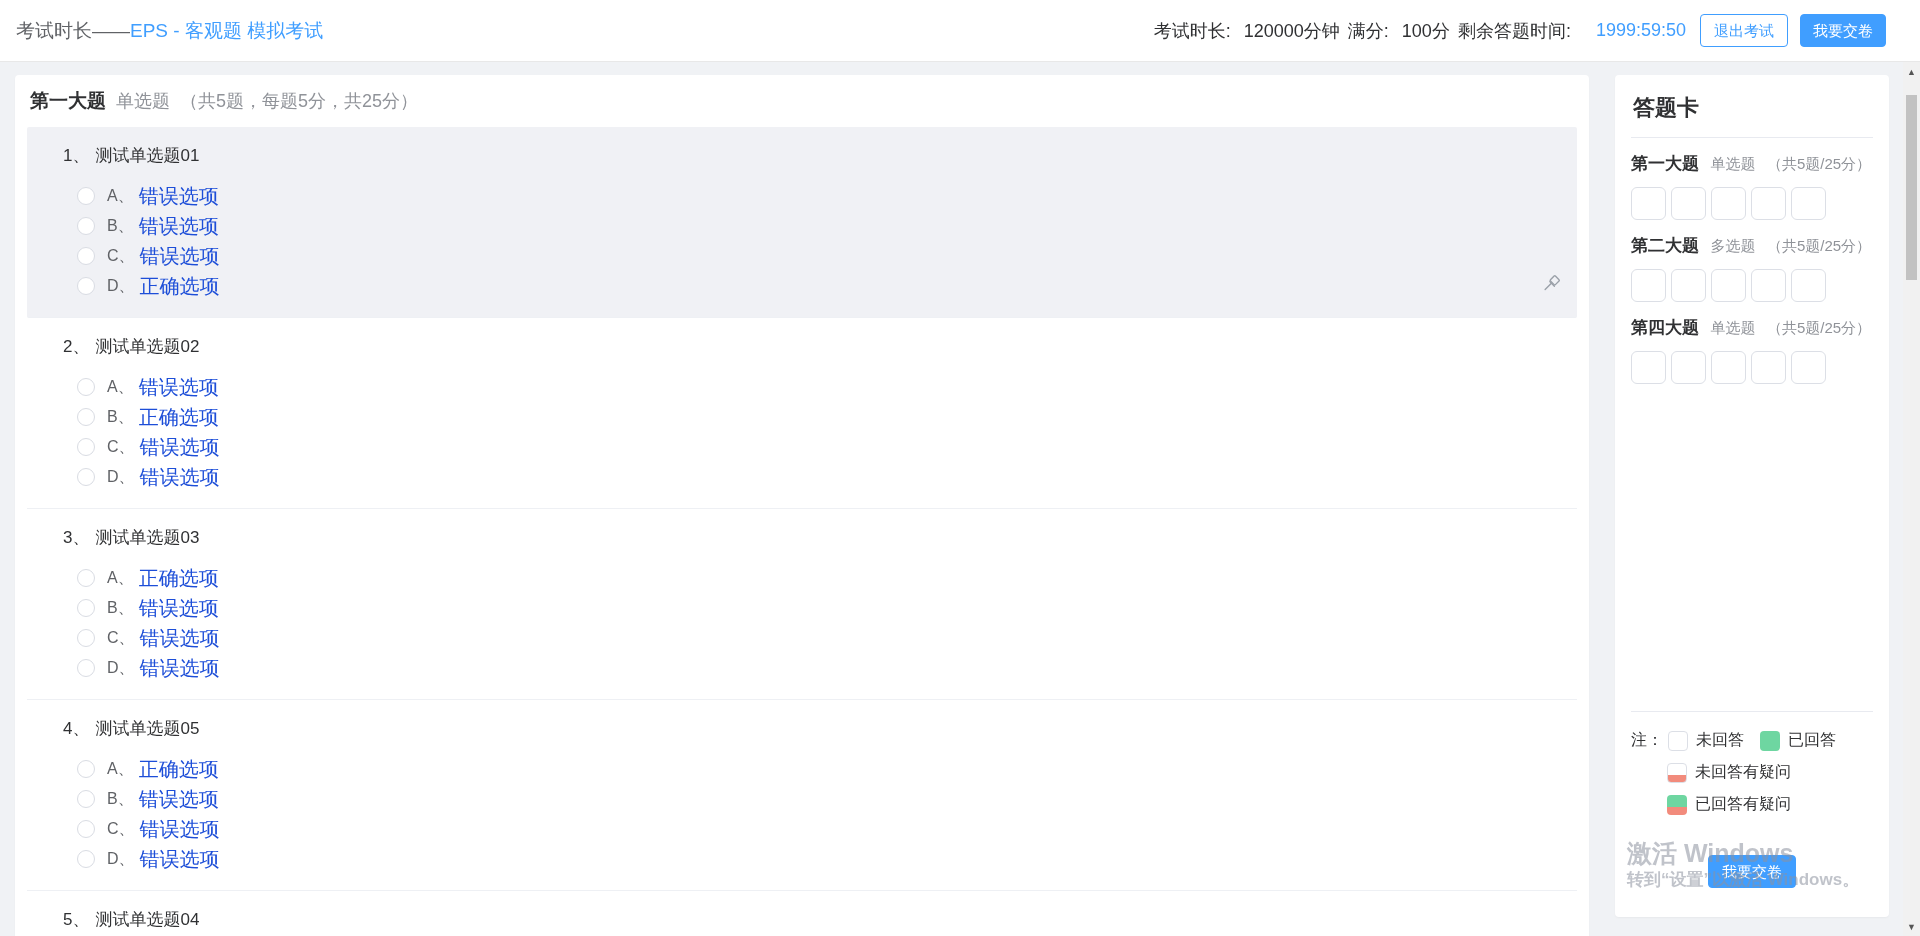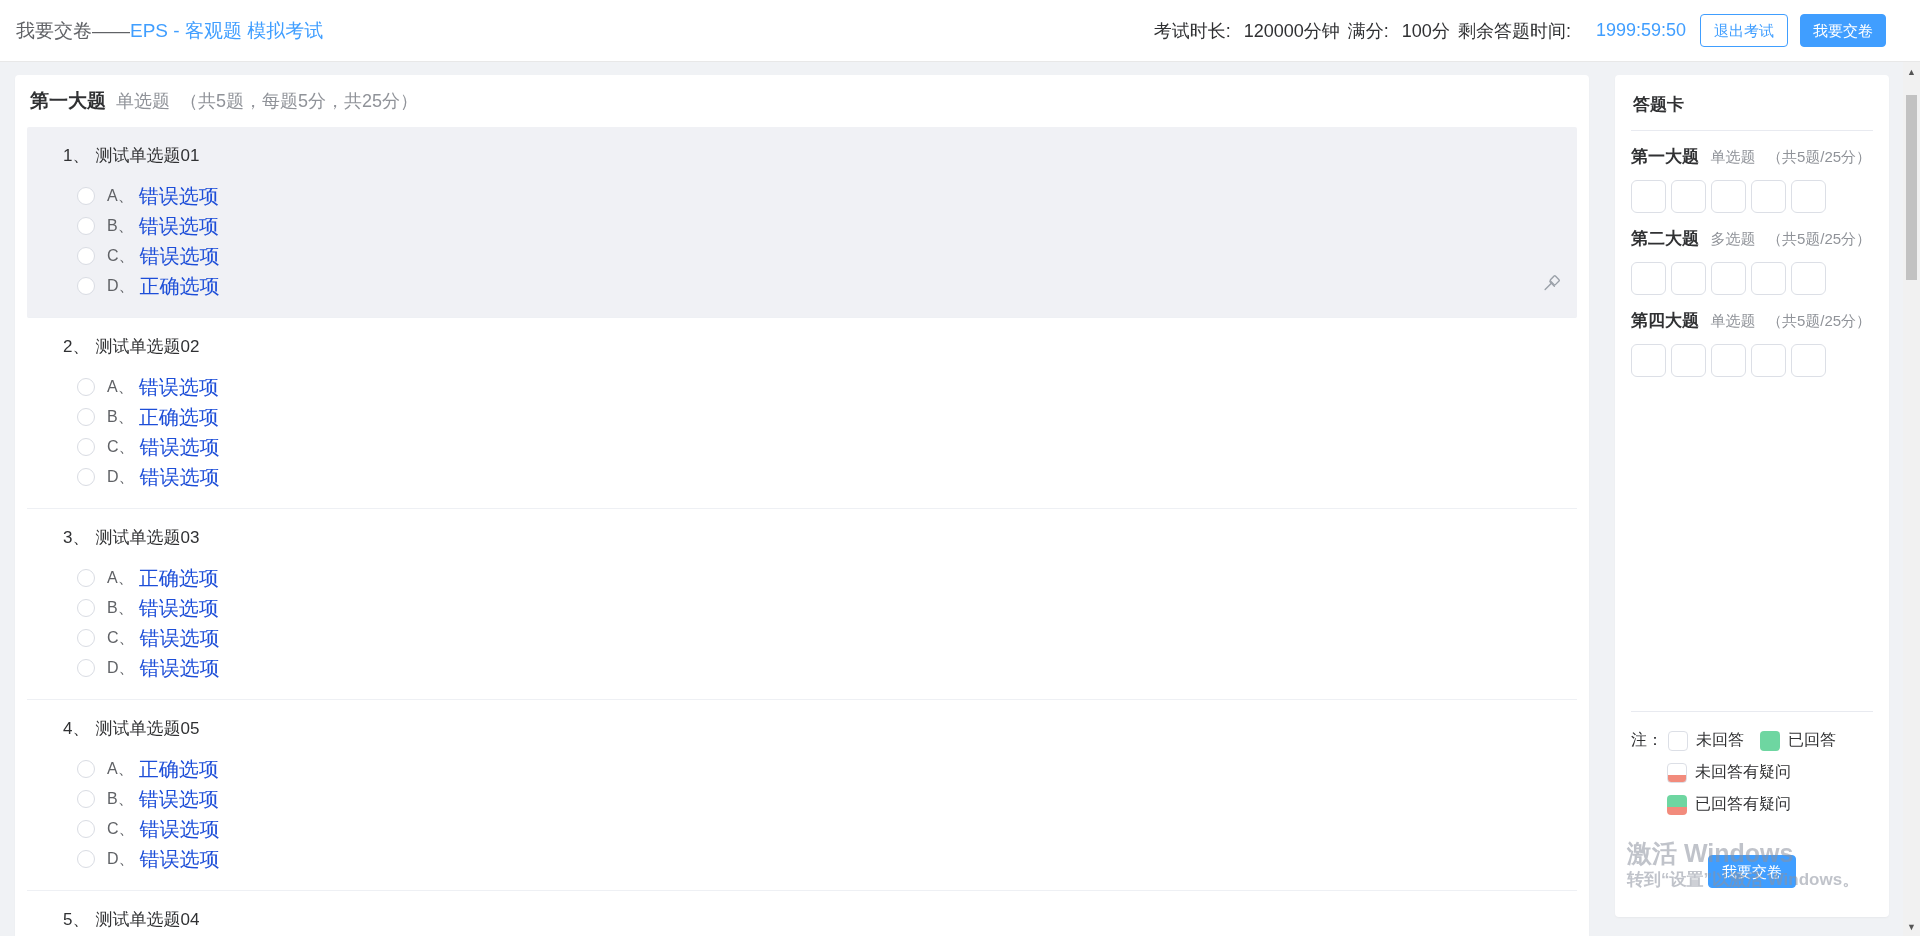--- a/index.html
+++ b/index.html
@@ -42,21 +42,21 @@
   .q-option { display:flex; align-items:center; height:30px; margin-left:50px; cursor:pointer; }
   .radio { width:18px; height:18px; border:1px solid #d9dce3; border-radius:50%;
     background:#fff; margin-right:12px; flex:none; }
   .opt-label { font-size:16px; color:#606266; margin-right:5px; }
   .opt-text { font-size:20px; color:#1d4ed8; }
   .pin { position:absolute; right:14px; bottom:22px; width:22px; height:22px; cursor:pointer; }
 
   
   .sidebar { width:274px; height:842px; padding:0 16px 29px 16px;
     display:flex; flex-direction:column; }
-  .sidebar-title { font-size:17px; font-weight:bold; color:#303133;
+  .sidebar-title { font-size:22px; font-weight:bold; color:#303133;
     padding:18px 0 14px 2px; border-bottom:1px solid #e8eaf0; }
   .side-group { margin-top:13px; }
   .side-group-head { line-height:26px; white-space:nowrap; }
   .side-group-title { font-size:17px; font-weight:bold; color:#303133; margin-right:7px; }
   .side-group-type { font-size:15px; color:#909399; margin-right:7px; }
   .side-group-meta { font-size:15px; color:#909399; }
   .qnum-row { margin-top:10px; display:flex; }
   .qnum { width:35px; height:33px; margin-right:5px; background:#fff;
     border:1px solid #dcdfe6; border-radius:6px; font-size:16px; color:#303133;
     font-family:inherit; cursor:pointer; }
@@ -90,21 +90,21 @@
   .watermark { position:fixed; left:1627px; top:838px; z-index:50;
     pointer-events:none; color:rgba(140,146,158,0.55);font-weight:bold; }
   .wm1 { font-size:25px; line-height:30px; }
   .wm2 { font-size:17px; line-height:24px; }
 </style>
 </head>
 <body>
 
 <header class="topbar">
   <div class="topbar-left">
-    <span>我要交卷——</span><a class="exam-link">EPS - 客观题 模拟考试</a>
+    <span>考试时长——</span><a class="exam-link">EPS - 客观题 模拟考试</a>
   </div>
   <div class="topbar-right">
     <span class="pair">考试时长: </span>
     <span class="pair">120000分钟</span>
     <span class="pair">满分: </span>
     <span class="pair">100分</span>
     <span class="pair">剩余答题时间: </span>
     <span class="time-blue">1999:59:50</span>
     <button class="btn btn-outline">退出考试</button>
     <button class="btn btn-primary">我要交卷</button>

